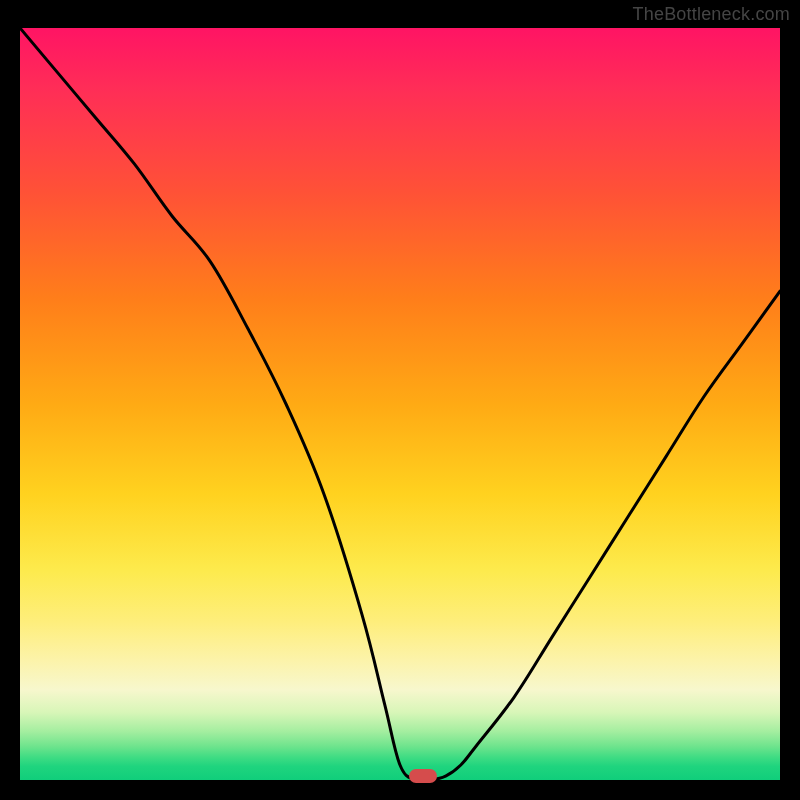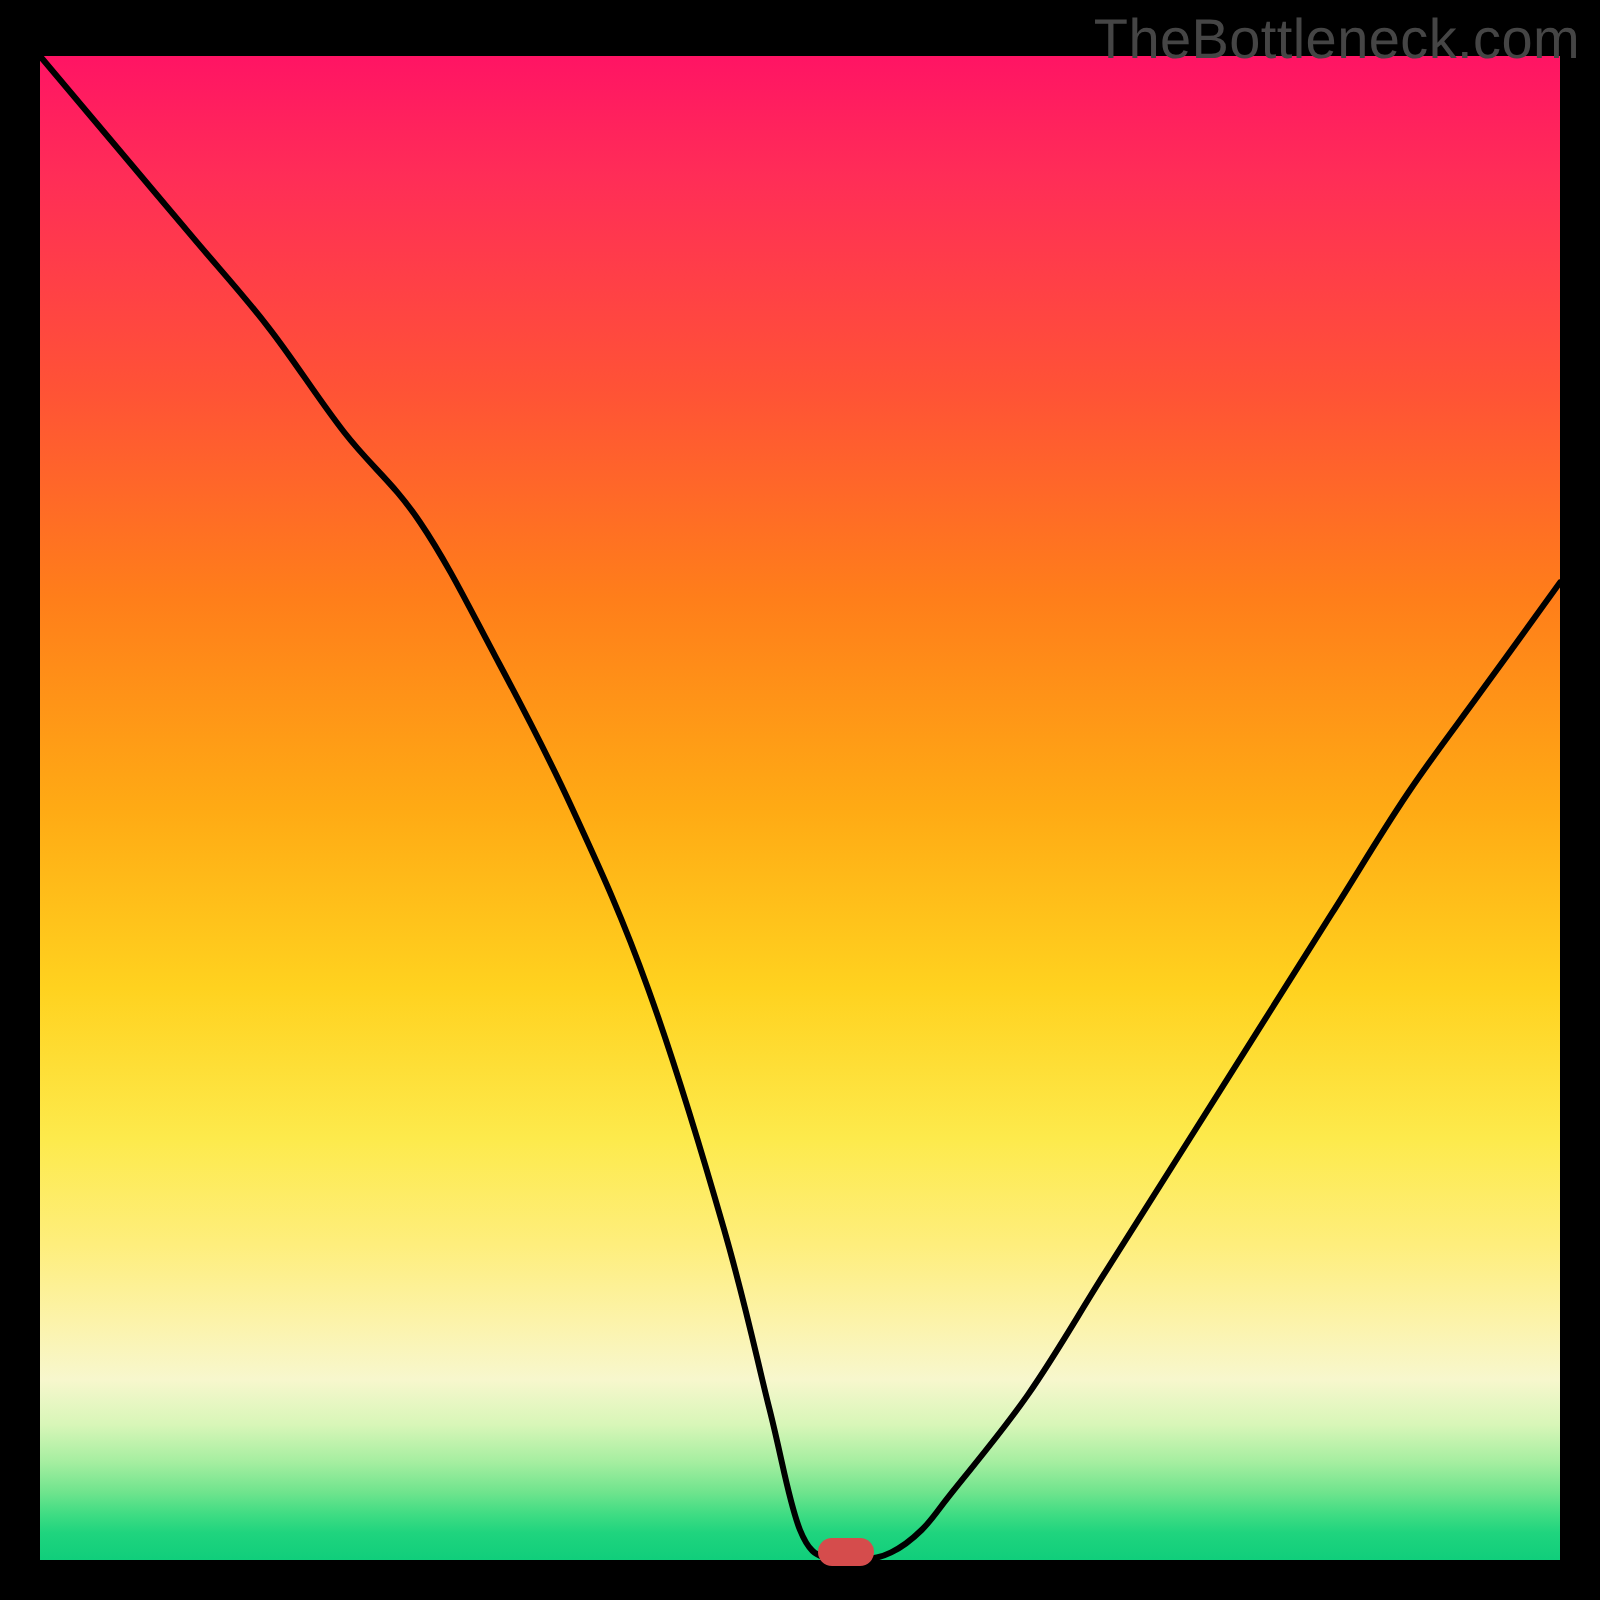--- a/index.html
+++ b/index.html
@@ -15,21 +15,21 @@
     position: relative;
     width: 800px;
     height: 800px;
     background: #000;
   }
   .watermark {
     position: absolute;
     top: 4px;
     right: 10px;
     color: #454545;
-    font-size: 28px;
+    font-size: 18px;
     font-weight: 500;
     letter-spacing: 0.2px;
     z-index: 10;
   }
   .plot-frame {
     position: absolute;
     left: 20px;
     top: 28px;
     width: 760px;
     height: 752px;

